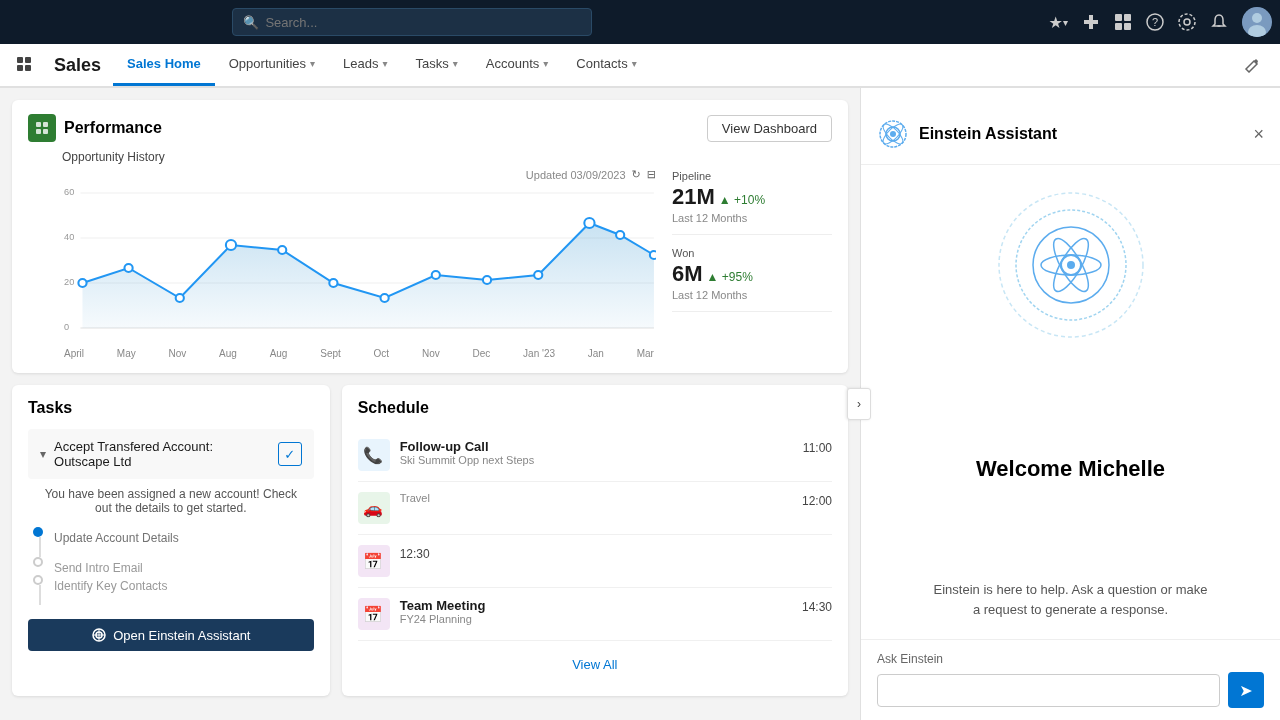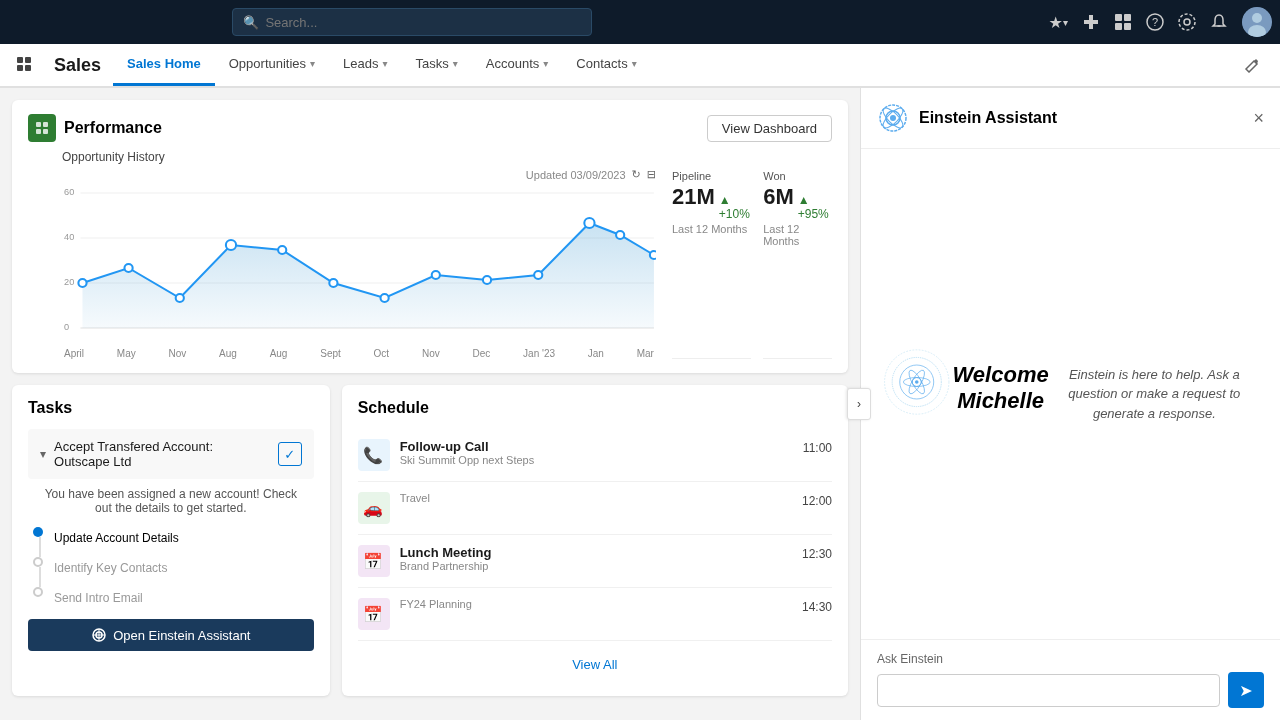--- a/index.html
+++ b/index.html
@@ -224,21 +224,21 @@
     .chart-labels {
       display: flex;
       justify-content: space-between;
       font-size: 10px;
       color: #888;
       padding: 0 2px;
     }
     .chart-side {
       width: 160px;
       display: flex;
-      flex-direction: row;
+      flex-direction: column;
       gap: 12px;
       padding-top: 20px;
     }
     .metric-block { border-bottom: 1px solid #eee; padding-bottom: 10px; }
     .metric-label { font-size: 11px; color: #555; margin-bottom: 2px; }
     .metric-value { font-size: 22px; font-weight: 700; color: #1a1a1a; }
     .metric-delta { font-size: 12px; color: #2e7d32; margin-left: 4px; }
     .metric-period { font-size: 11px; color: #888; margin-top: 2px; }
 
     
@@ -292,21 +292,21 @@
       background: #0176d3;
       flex-shrink: 0;
     }
     .todo-dot-gray-hollow {
       width: 10px; height: 10px;
       border-radius: 50%;
       border: 2px solid #ccc;
       flex-shrink: 0;
     }
     .todo-line { width: 2px; height: 20px; background: #ddd; margin-left: 4px; }
-    .todo-text { font-size: 12px; color: #000000; }
+    .todo-text { font-size: 12px; color: #737373; }
     .open-einstein-btn {
       background: #1a3a5c;
       color: white;
       border: none;
       border-radius: 4px;
       padding: 8px 14px;
       font-size: 13px;
       cursor: pointer;
       display: flex;
       align-items: center;
@@ -369,41 +369,41 @@
       display: flex;
       flex-direction: column;
       position: relative;
     }
     .einstein-header {
       display: flex;
       align-items: center;
       padding: 14px 16px;
       border-bottom: 1px solid #eee;
       gap: 10px;
+      margin-top: 16px;
     }
     .einstein-logo {
       width: 32px;
       height: 32px;
     }
     .einstein-title { font-size: 16px; font-weight: 600; flex: 1; }
     .einstein-close {
       cursor: pointer;
       color: #666;
       font-size: 18px;
       line-height: 1;
     }
     .einstein-body {
       flex: 1;
       display: flex;
-      flex-direction: row;
+      flex-direction: column;
       align-items: center;
       justify-content: space-between;
       padding: 20px;
       text-align: center;
-      font-style: italic;
     }
     .einstein-avatar-ring {
       width: 160px;
       height: 160px;
       margin-bottom: 24px;
     }
     .einstein-welcome { font-size: 22px; font-weight: 600; margin-bottom: 12px; }
     .einstein-desc { font-size: 13px; color: #555; line-height: 1.5; max-width: 280px; }
     .einstein-footer {
       padding: 12px 16px;
@@ -687,29 +687,29 @@
           <div class="todo-row">
             <div class="todo-left">
               <div class="todo-dot-blue"></div>
               <div class="todo-line"></div>
             </div>
             <div class="todo-text" style="padding:4px 0 12px 6px">Update Account Details</div>
           </div>
           <div class="todo-row">
             <div class="todo-left">
               <div class="todo-dot-gray-hollow"></div>
+            </div>
+            <div class="todo-text" style="padding:4px 0 0 6px;color:#999">Send Intro Email</div>
+          </div>
+          <div class="todo-row">
+            <div class="todo-left">
+              <div class="todo-dot-gray-hollow"></div>
               <div class="todo-line"></div>
             </div>
             <div class="todo-text" style="padding:4px 0 12px 6px;color:#999">Identify Key Contacts</div>
-          </div>
-          <div class="todo-row">
-            <div class="todo-left">
-              <div class="todo-dot-gray-hollow"></div>
-            </div>
-            <div class="todo-text" style="padding:4px 0 0 6px;color:#999">Send Intro Email</div>
           </div>
         </div>
 
         <button class="open-einstein-btn">
           <svg width="16" height="16" viewBox="0 0 16 16">
             <circle cx="8" cy="8" r="6" fill="none" stroke="white" stroke-width="1.5"></circle>
             <circle cx="8" cy="8" r="3" fill="none" stroke="white" stroke-width="1.5"></circle>
             <line x1="8" y1="2" x2="8" y2="14" stroke="white" stroke-width="1"></line>
             <line x1="2" y1="8" x2="14" y2="8" stroke="white" stroke-width="1"></line>
           </svg>
@@ -730,29 +730,26 @@
         </div>
         <div class="schedule-item">
           <div class="sched-icon sched-icon-green">🚗</div>
           <div class="sched-details">
             <div class="sched-sub">Travel</div>
           </div>
           <div class="sched-time">12:00</div>
         </div>
         <div class="schedule-item">
           <div class="sched-icon sched-icon-purple">📅</div>
-          <div class="sched-details">
-            <div class="sched-name">Lunch Meeting</div>
-            <div class="sched-sub">Brand Partnership</div>
-          </div>
           <div class="sched-time">12:30</div>
         </div>
         <div class="schedule-item">
           <div class="sched-icon sched-icon-purple">📅</div>
           <div class="sched-details">
+            <div class="sched-name">Team Meeting</div>
             <div class="sched-sub">FY24 Planning</div>
           </div>
           <div class="sched-time">14:30</div>
         </div>
 
         <div class="view-all-btn">View All</div>
       </div>
     </div>
   </div>
 

